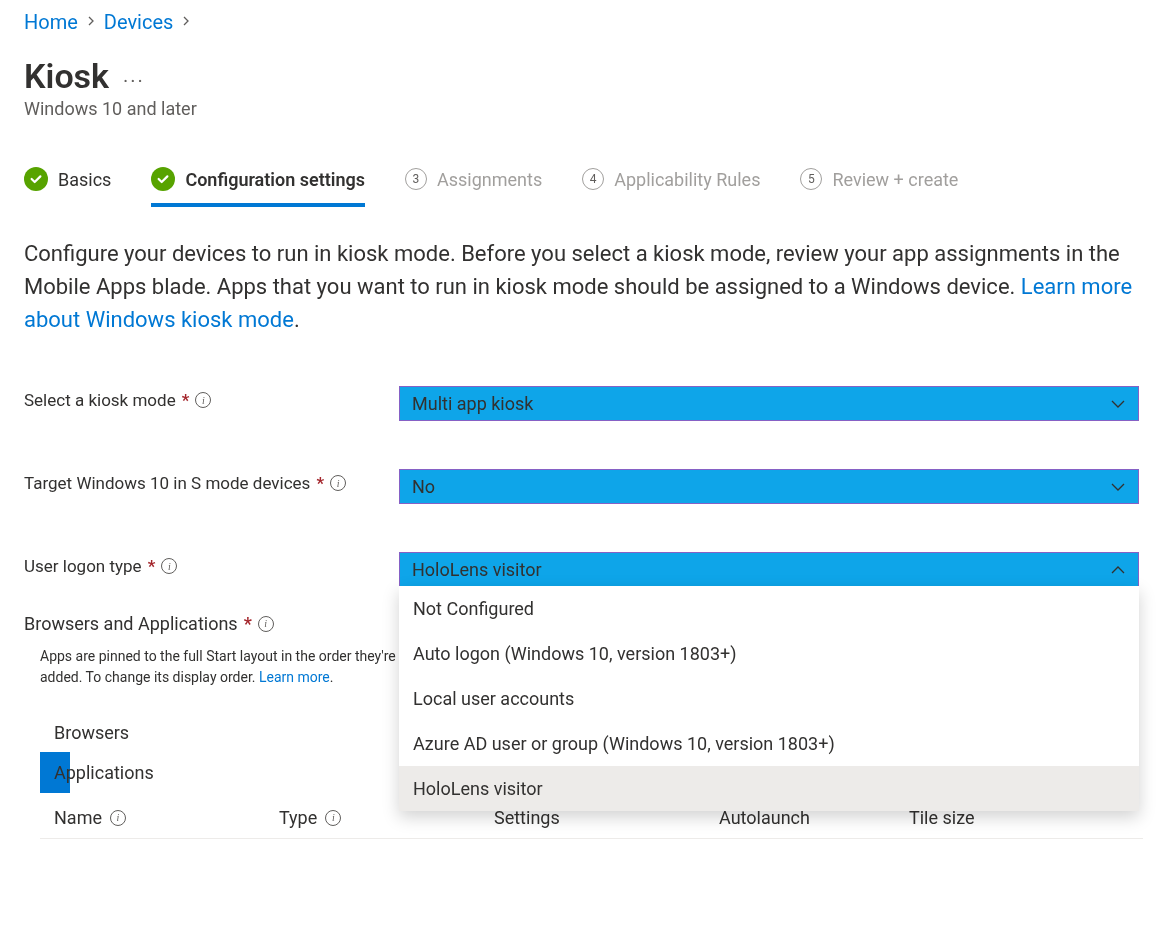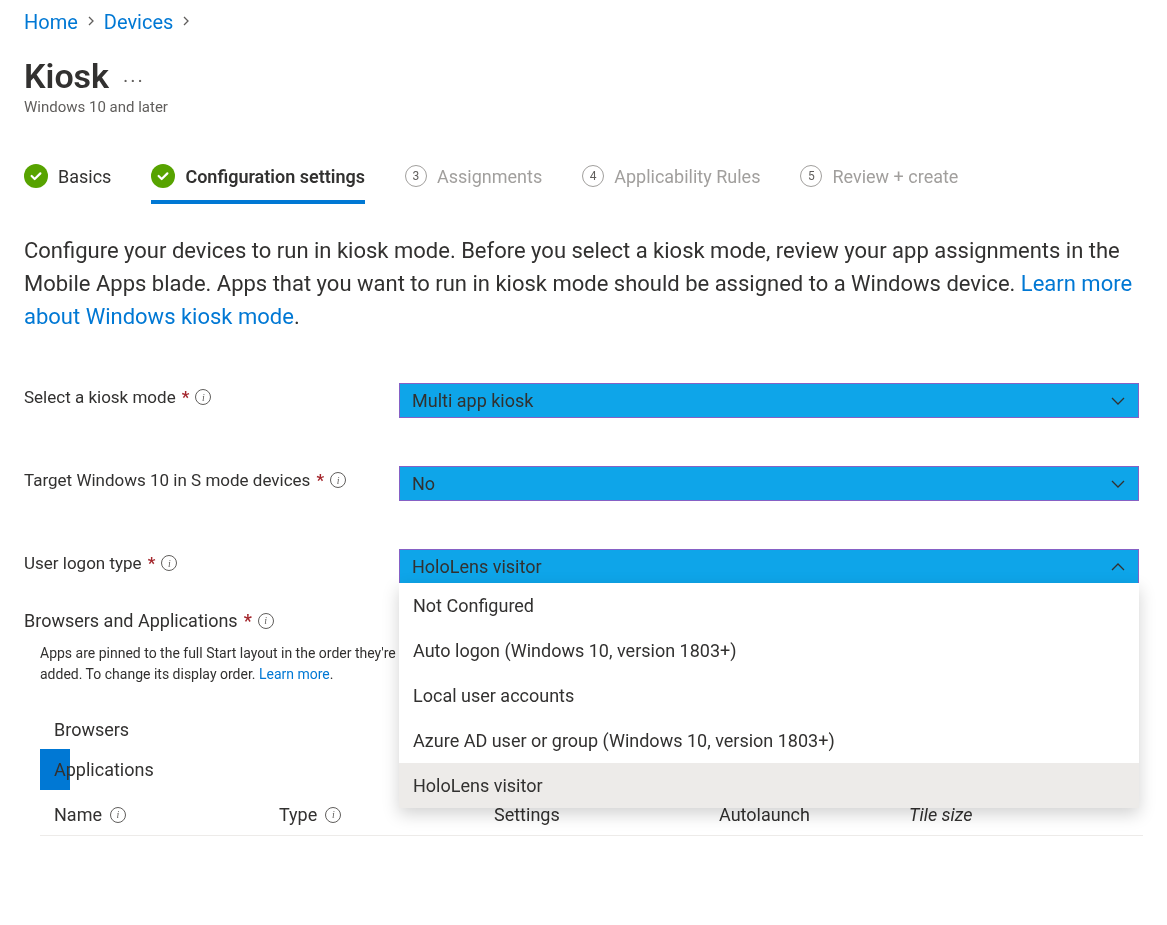--- a/index.html
+++ b/index.html
@@ -42,21 +42,21 @@
       color: #323130;
     }
     .more-dots {
       font-size: 20px;
       color: #605e5c;
       letter-spacing: 2px;
       padding-top: 10px;
       cursor: pointer;
     }
     .subtitle {
-      font-size: 15px;
+      font-size: 18px;
       color: #605e5c;
       margin-top: 2px;
       margin-bottom: 48px;
     }
     .tabs {
       display: flex;
       gap: 40px;
       margin-bottom: 30px;
     }
     .tab {
@@ -203,21 +203,21 @@
     }
     .th {
       display: flex;
       align-items: center;
       gap: 8px;
     }
     .th-name { width: 225px; }
     .th-type { width: 215px; }
     .th-settings { width: 225px; }
     .th-autolaunch { width: 190px; }
-    .th-tilesize { width: 150px; font-style: italic; }
+    .th-tilesize { width: 150px; }
     .dropdown-panel {
       position: absolute;
       width: 740px;
       background: #fff;
       box-shadow: 0 6px 16px rgba(0,0,0,0.18);
       margin-top: -1px;
     }
     .dropdown-option {
       padding: 12px 14px;
       font-size: 18px;

